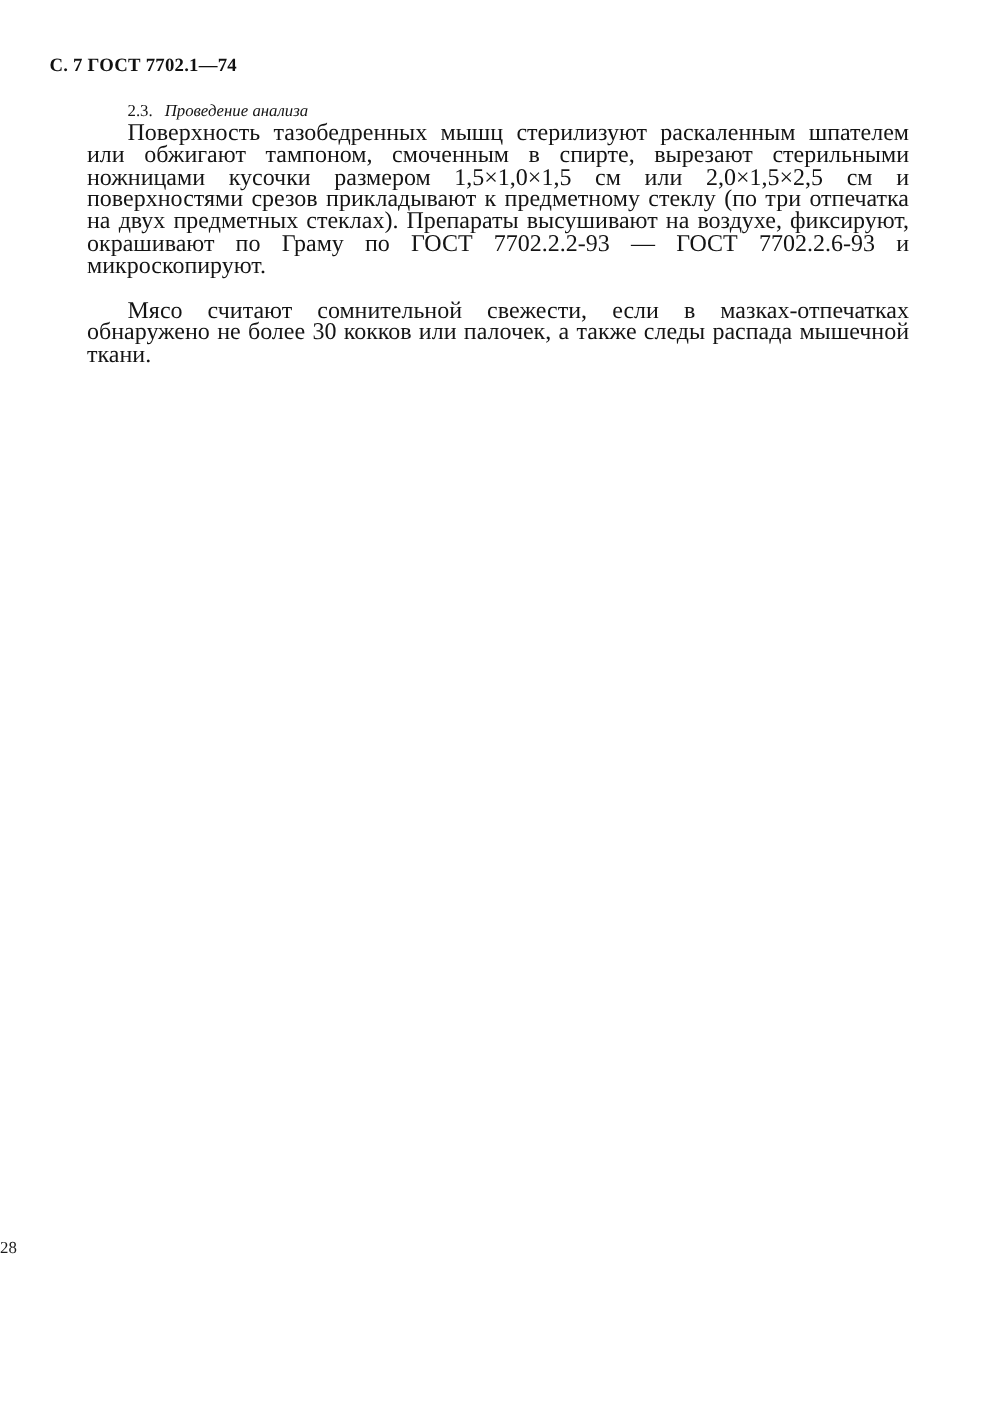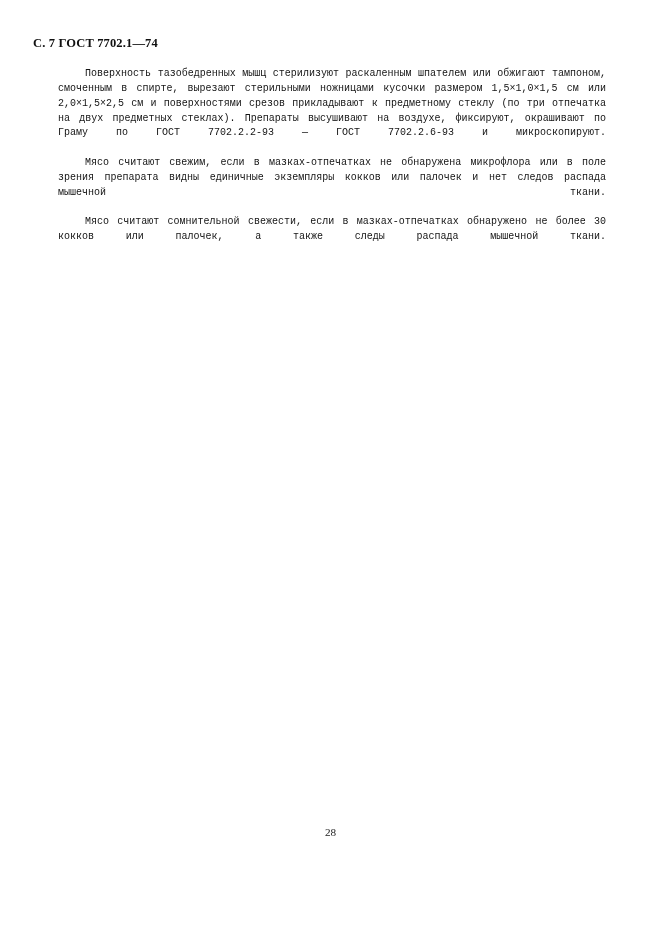--- a/index.html
+++ b/index.html
@@ -51,69 +51,69 @@
   }
   .section-heading .num {
     font-style: normal;
   }
   .section-heading .title {
     font-style: italic;
     margin-left: 8px;
   }
 
   .body-par {
-    font-size: 10px;
+    font-size: 16px;
     line-height: 14.85px;
     margin: 0;
     text-align: justify;
     text-justify: inter-word;
     text-indent: 27px;
     color: #141414;
     hyphens: manual;
-    font-family: Liberation Mono, monospace;
   }
   .body-par.tight {
     word-spacing: 0.4px;
   }
   
   .body-par:after {
     content: "";
     display: inline-block;
     width: 100%;
   }
 
   
   .blk { margin: 0; padding: 0; }
 
   
   .page-number {
     position: absolute;
     left: 0;
     right: 0;
     top: 826px;
-    text-align: center;
     font-size: 11.2px;
     color: #1a1a1a;
   }
 </style>
 </head>
 <body>
 
 <div class="page">
 
   <div class="page-header">С. 7 ГОСТ 7702.1—74</div>
 
   <div class="content">
 
     <div class="blk">
+      <p class="section-heading">
+        <span class="num">2.3.</span><span class="title">Проведение анализа</span>
+      </p>
       <p class="body-par">Поверхность тазобедренных мышц стерилизуют раскаленным шпателем или обжигают тампоном, смоченным в спирте, вырезают стерильными ножницами кусочки размером 1,5×1,0×1,5 см или 2,0×1,5×2,5 см и поверхностями срезов прикладывают к предметному стеклу (по три отпечатка на двух предметных стеклах). Препараты высушивают на воздухе, фиксируют, окрашивают по Граму по ГОСТ 7702.2.2-93 — ГОСТ 7702.2.6-93 и микроскопируют.</p>
     </div>
 
     <div class="blk">
-      <p class="body-par">Мясо считают свежим, если в мазках-отпечатках не обнаружена микрофлора или в поле зрения препарата видны единичные экземпляры кокков или палочек и нет следов распада мышечной ткани.</p>
       <p class="body-par tight">Мясо считают сомнительной свежести, если в мазках-отпечатках обнаружено не более 30 кокков или палочек, а также следы распада мышечной ткани.</p>
     </div>
 
   </div>
 
   <div class="page-number">28</div>
 
 </div>
 
 </body></html>

